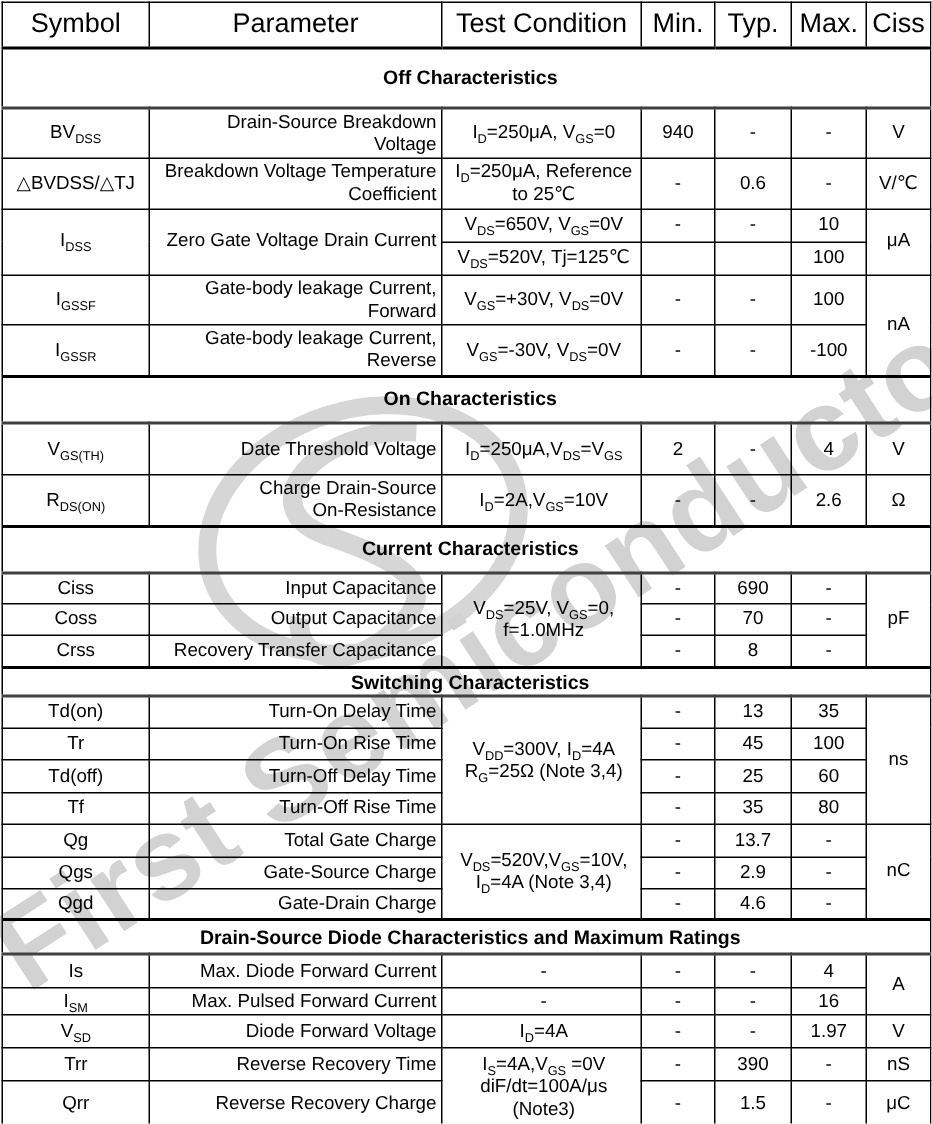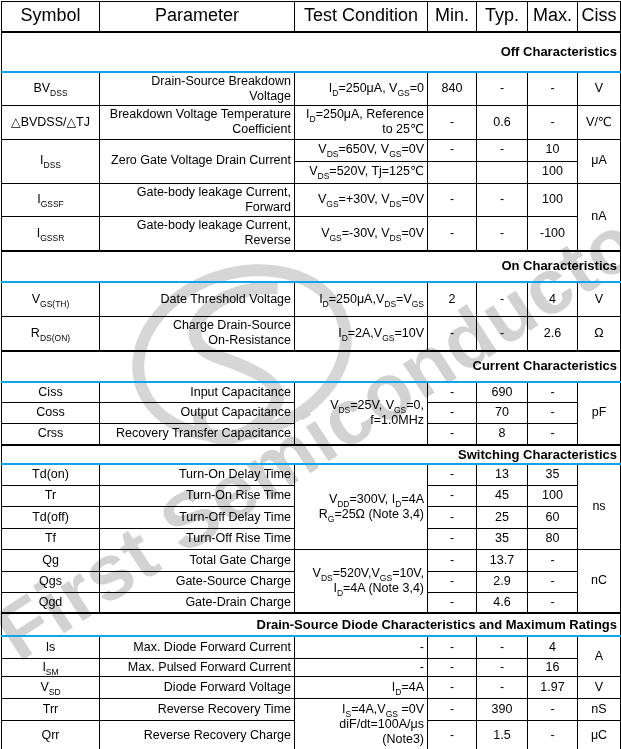--- a/index.html
+++ b/index.html
@@ -20,24 +20,24 @@
     position:relative;z-index:1;margin:1px;width:619px;
     border-collapse:collapse;table-layout:fixed;background:transparent;
   }
   .spec th,.spec td{
     border:1px solid #000;vertical-align:middle;text-align:center;
     font-size:12.5px;line-height:1.22;padding:1px 3px;white-space:pre-line;
     overflow:hidden;
   }
   .spec th{font-size:18px;font-weight:normal;border-bottom-width:2px;}
   .spec td.l{text-align:right;padding-left:8px;}
-  .spec td.tc{text-align:right;padding-left:6px;}
+  .spec td.tc{text-align:center;padding-left:6px;}
   .spec tr.section td{
-    border-top:2px solid #000;border-bottom:2px solid #0ea5e9;
-    font-weight:bold;font-size:13px;text-align:right;padding-left:8px;
+    border-top:2px solid #000;border-bottom:2px solid #404040;
+    font-weight:bold;font-size:13px;text-align:center;padding-left:8px;
   }
   .spec sub{font-size:0.68em;line-height:0;}
 </style>
 </head>
 <body>
 
 <div class="watermark">
   <svg class="wm-svg" width="621" height="749" viewBox="0 0 621 749">
     <g transform="rotate(-18 242 353)" stroke="#d2d2d2" fill="none" opacity="0.9">
       <ellipse cx="242" cy="353" rx="106" ry="80" stroke-width="12"></ellipse>
@@ -70,21 +70,21 @@
   </thead>
   <tbody>
 
     <tr class="section" style="height:40px">
       <td colspan="7">Off Characteristics</td>
     </tr>
     <tr style="height:23px">
       <td>BV<sub>DSS</sub></td>
       <td class="l">Drain-Source Breakdown Voltage</td>
       <td class="tc">I<sub>D</sub>=250μA, V<sub>GS</sub>=0</td>
-      <td>840</td>
+      <td>940</td>
       <td>-</td>
       <td>-</td>
       <td>V</td>
     </tr>
     <tr style="height:33px">
       <td>△BVDSS/△TJ</td>
       <td class="l">Breakdown Voltage Temperature
 Coefficient</td>
       <td class="tc">I<sub>D</sub>=250μA, Reference
 to 25℃</td>

